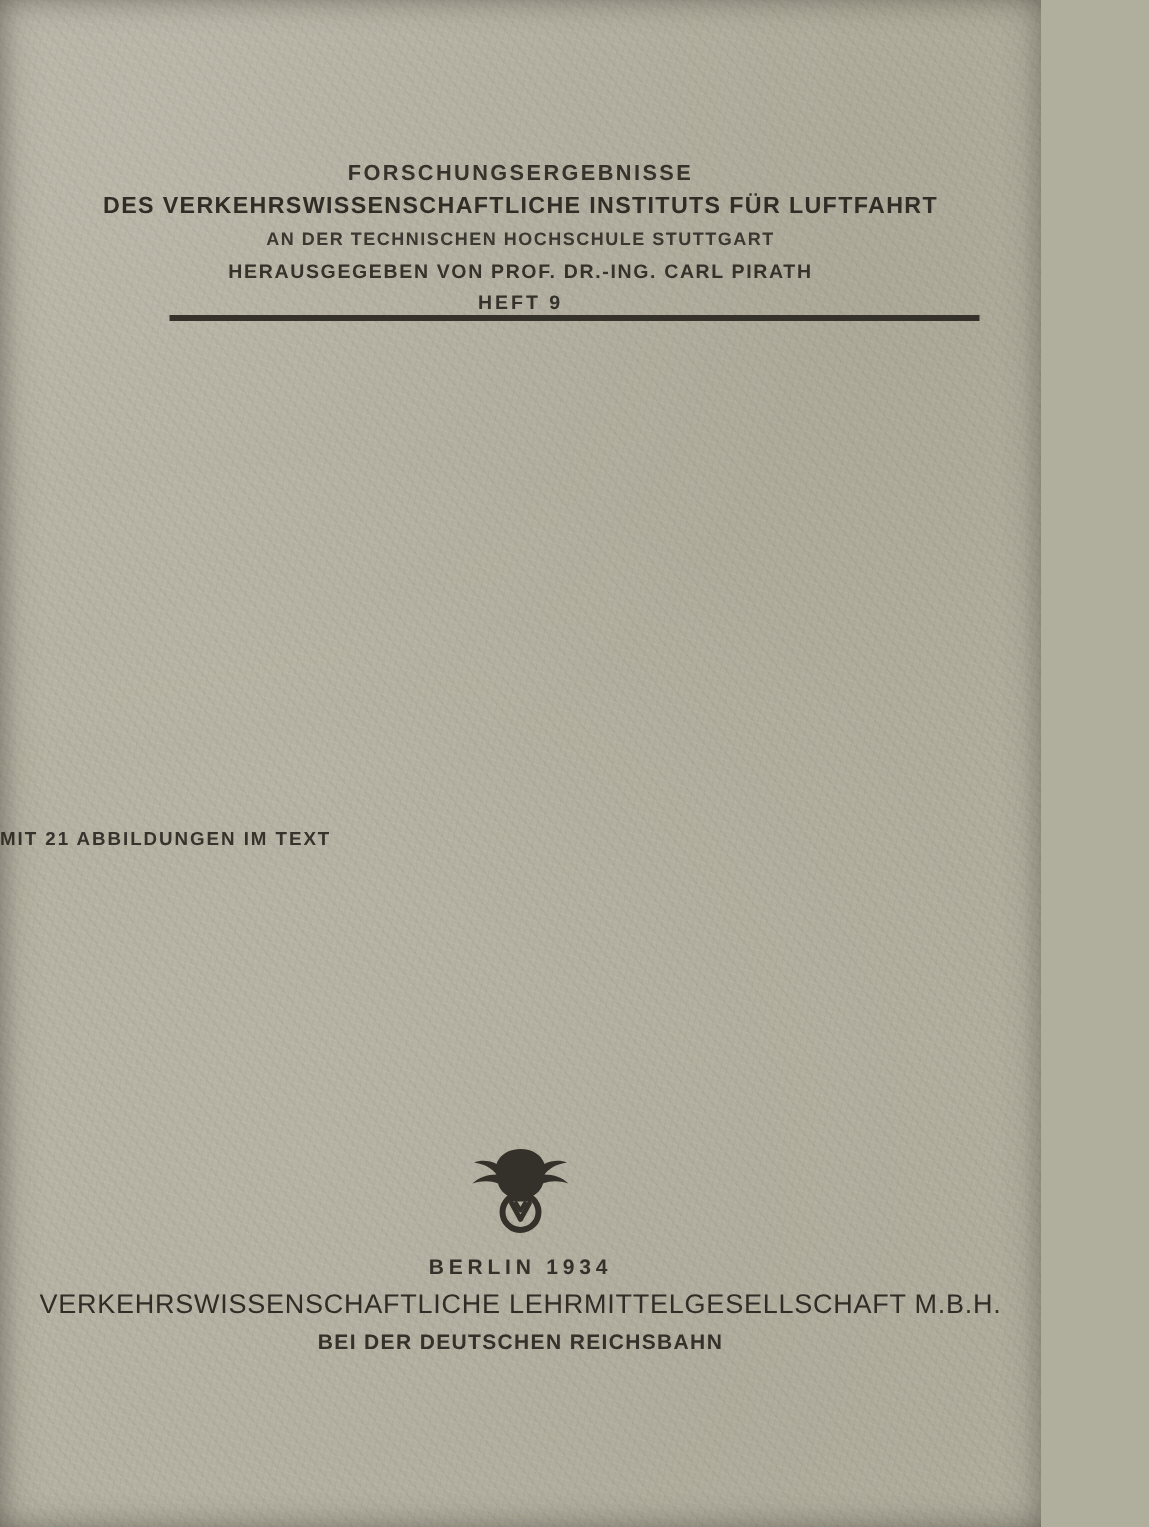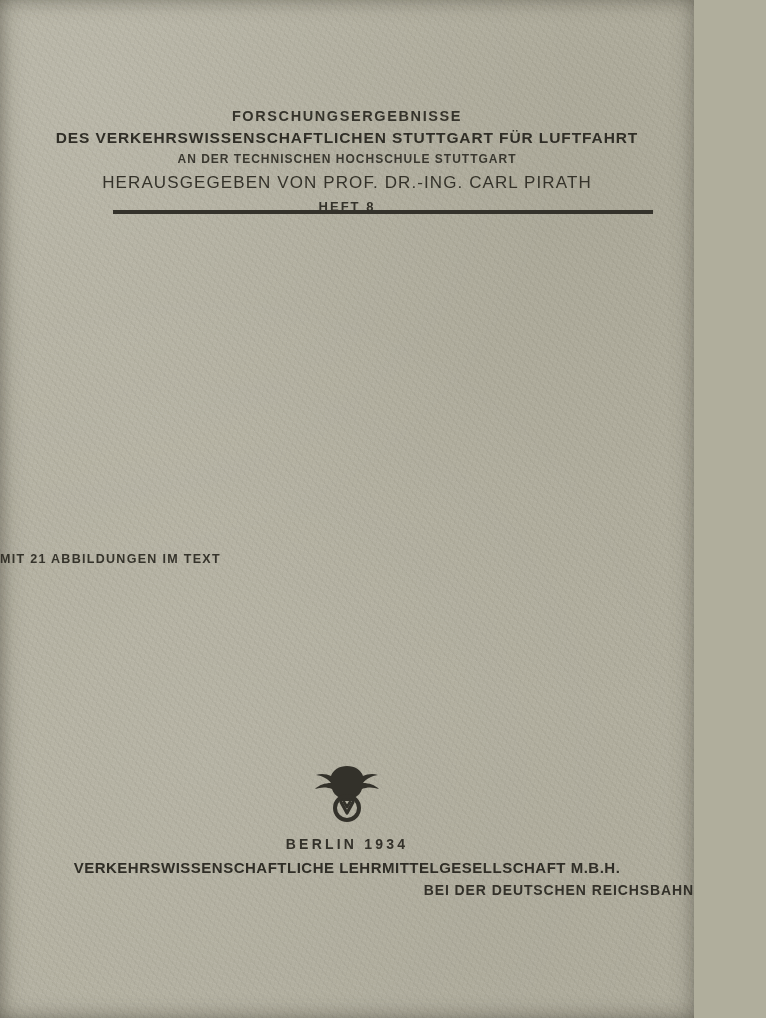--- a/index.html
+++ b/index.html
@@ -64,23 +64,23 @@
   }
   .series-line-3 {
     margin-top: 5px;
     font-size: 12px;
     letter-spacing: 1.0px;
     font-weight: 700;
     color: #3a3830;
   }
   .series-line-4 {
     margin-top: 7px;
-    font-size: 17px;
+    font-size: 13px;
     letter-spacing: 1.1px;
-    font-weight: 400;
+    font-weight: 700;
     color: #34322a;
   }
   .series-issue {
     margin-top: 6px;
     font-size: 13px;
     letter-spacing: 2.0px;
     font-weight: 600;
     color: #34322a;
   }
 
@@ -142,45 +142,44 @@
     text-align: center;
   }
   .imprint-place {
     font-size: 14px;
     letter-spacing: 3.2px;
     font-weight: 600;
     color: #33312a;
   }
   .imprint-publisher {
     margin-top: 7px;
-    font-size: 15px;
+    font-size: 18px;
     letter-spacing: 0.5px;
-    font-weight: 700;
+    font-weight: 400;
     color: #2f2d26;
   }
   .imprint-affil {
     margin-top: 6px;
     font-size: 14px;
     letter-spacing: 0.9px;
     font-weight: 700;
     color: #33312a;
-    text-align: right;
   }
 </style>
 </head>
 <body>
 
 <div class="page">
 
   <div class="series-block">
     <div class="series-line-1">FORSCHUNGSERGEBNISSE</div>
-    <div class="series-line-2">DES VERKEHRSWISSENSCHAFTLICHEN STUTTGART FÜR LUFTFAHRT</div>
+    <div class="series-line-2">DES VERKEHRSWISSENSCHAFTLICHE INSTITUTS FÜR LUFTFAHRT</div>
     <div class="series-line-3">AN DER TECHNISCHEN HOCHSCHULE STUTTGART</div>
     <div class="series-line-4">HERAUSGEGEBEN VON PROF. DR.-ING. CARL PIRATH</div>
-    <div class="series-issue">HEFT 8</div>
+    <div class="series-issue">HEFT 9</div>
   </div>
 
   <div class="rule"></div>
 
 
   <div class="subtitle">MIT 21 ABBILDUNGEN IM TEXT</div>
 
   <div class="logo">
     <svg width="72" height="62" viewBox="0 0 72 62" aria-hidden="true">
       <g fill="#33312a">

